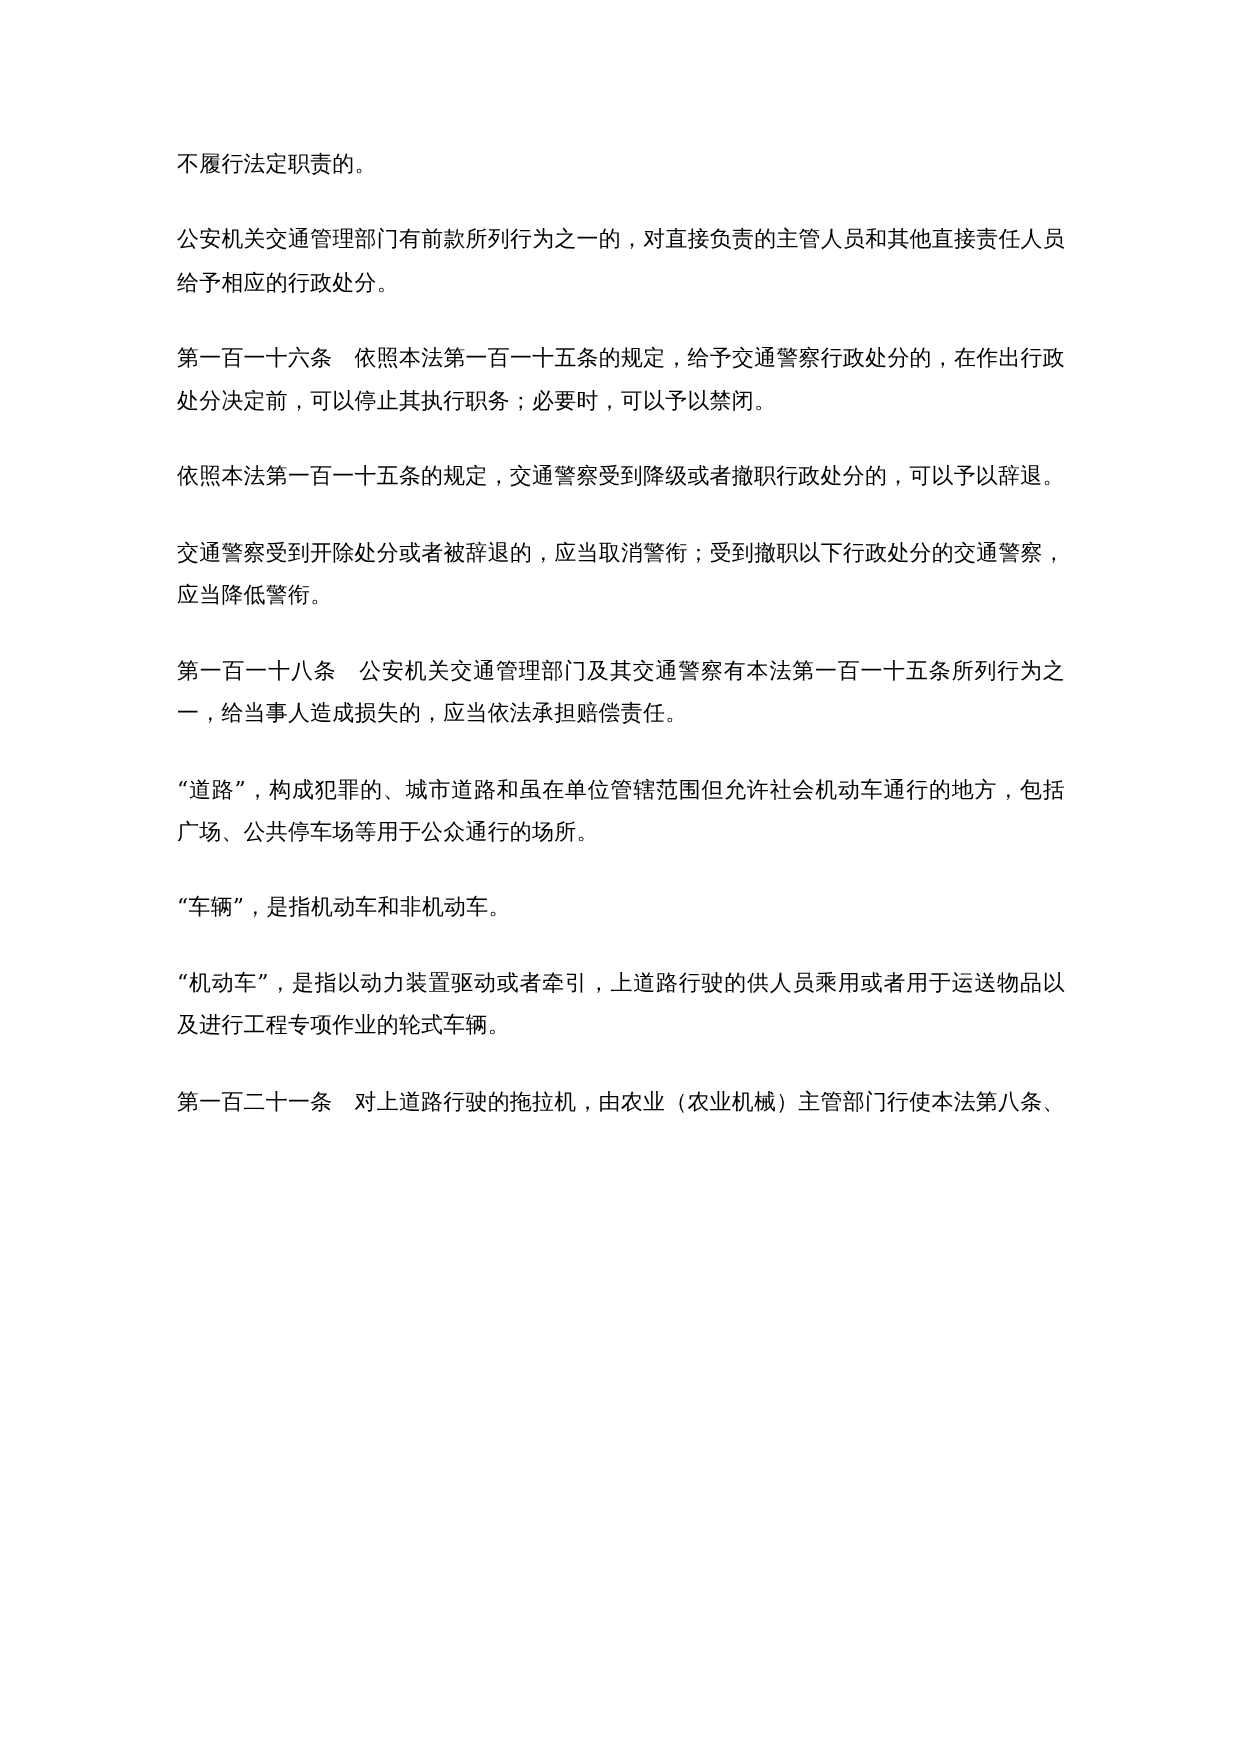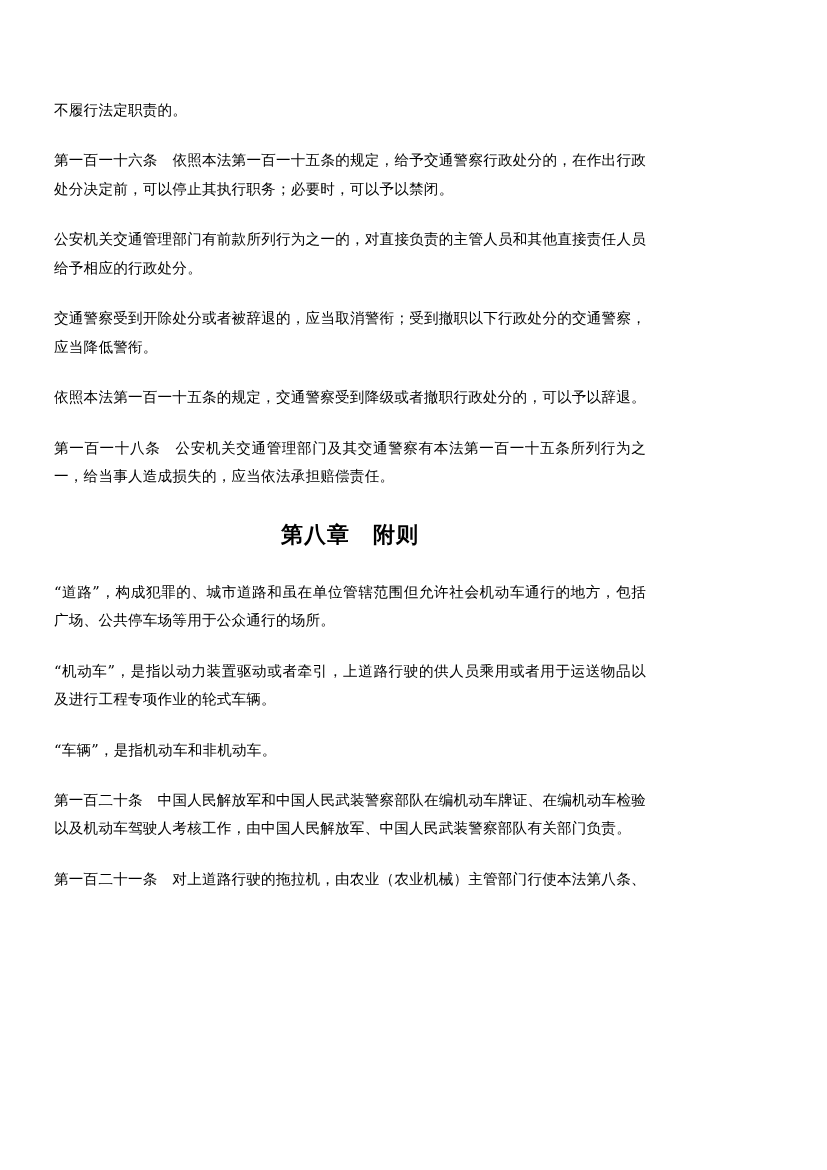--- a/index.html
+++ b/index.html
@@ -11,21 +11,21 @@
     width: 827px;
     height: 1170px;
     font-family: "DejaVu Serif", "Liberation Serif", serif;
     color: #000000;
   }
   .page {
     position: relative;
     width: 739px;
     height: 1170px;
     box-sizing: border-box;
-    padding: 96px 118px 70px 54px;
+    padding: 96px 118px 70px 118px;
     background: #ffffff;
   }
   .doc-body {
     width: 592px;
   }
   p.para {
     margin: 0 0 22px 0;
     font-size: 14.6px;
     line-height: 1.95;
     text-align: justify;
@@ -44,28 +44,26 @@
     line-height: 1.6;
   }
 </style>
 </head>
 <body>
 
 <div class="page">
   <div class="doc-body">
 
     <p class="para">不履行法定职责的。</p>
+    <p class="para">公安机关交通管理部门有前款所列行为之一的，对直接负责的主管人员和其他直接责任人员给予相应的行政处分。</p>
     <p class="para">第一百一十六条　依照本法第一百一十五条的规定，给予交通警察行政处分的，在作出行政处分决定前，可以停止其执行职务；必要时，可以予以禁闭。</p>
-    <p class="para">公安机关交通管理部门有前款所列行为之一的，对直接负责的主管人员和其他直接责任人员给予相应的行政处分。</p>
+    <p class="para">依照本法第一百一十五条的规定，交通警察受到降级或者撤职行政处分的，可以予以辞退。</p>
     <p class="para">交通警察受到开除处分或者被辞退的，应当取消警衔；受到撤职以下行政处分的交通警察，应当降低警衔。</p>
-    <p class="para">依照本法第一百一十五条的规定，交通警察受到降级或者撤职行政处分的，可以予以辞退。</p>
     <p class="para">第一百一十八条　公安机关交通管理部门及其交通警察有本法第一百一十五条所列行为之一，给当事人造成损失的，应当依法承担赔偿责任。</p>
 
-    <h2 class="chapter-heading">第八章　附则</h2>
 
     <p class="para">“道路”，构成犯罪的、城市道路和虽在单位管辖范围但允许社会机动车通行的地方，包括广场、公共停车场等用于公众通行的场所。</p>
+    <p class="para">“车辆”，是指机动车和非机动车。</p>
     <p class="para">“机动车”，是指以动力装置驱动或者牵引，上道路行驶的供人员乘用或者用于运送物品以及进行工程专项作业的轮式车辆。</p>
-    <p class="para">“车辆”，是指机动车和非机动车。</p>
-    <p class="para">第一百二十条　中国人民解放军和中国人民武装警察部队在编机动车牌证、在编机动车检验以及机动车驾驶人考核工作，由中国人民解放军、中国人民武装警察部队有关部门负责。</p>
     <p class="para">第一百二十一条　对上道路行驶的拖拉机，由农业（农业机械）主管部门行使本法第八条、</p>
 
   </div>
 </div>
 
 </body></html>

